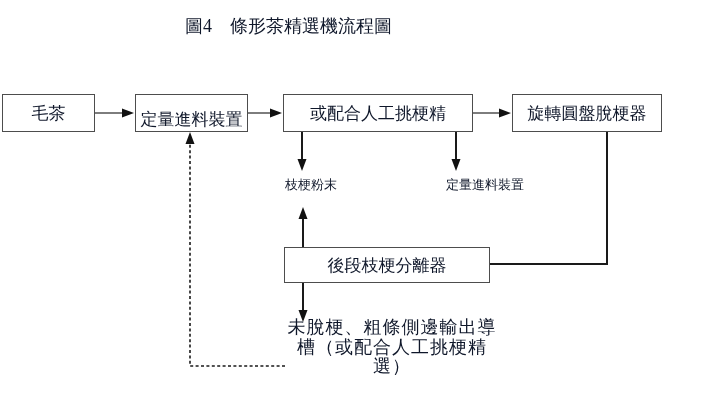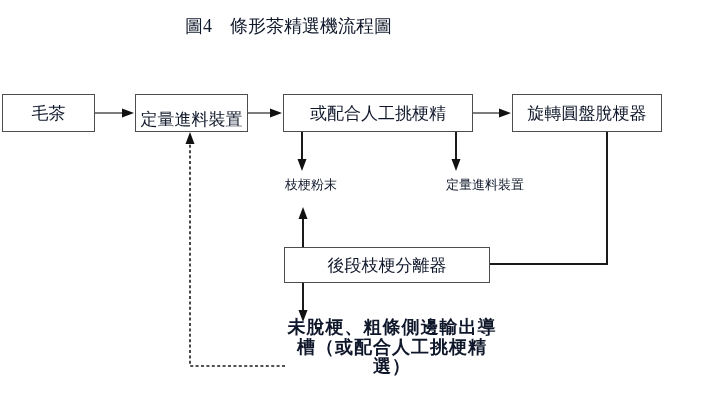--- a/index.html
+++ b/index.html
@@ -60,21 +60,21 @@
   .note {
     position: absolute;
     left: 392px;
     top: 318px;
     transform: translateX(-50%);
     text-align: center;
     font-size: 18px;
     line-height: 19.5px;
     letter-spacing: 1px;
   }
-  .note div { white-space: nowrap; font-weight: bold; }
+  .note div { white-space: nowrap; }
 </style>
 </head>
 <body>
 
 <div class="stage">
 
   <div class="title">圖4　條形茶精選機流程圖</div>
 
   <svg class="connectors" viewBox="0 0 702 405" xmlns="http://www.w3.org/2000/svg">
 

